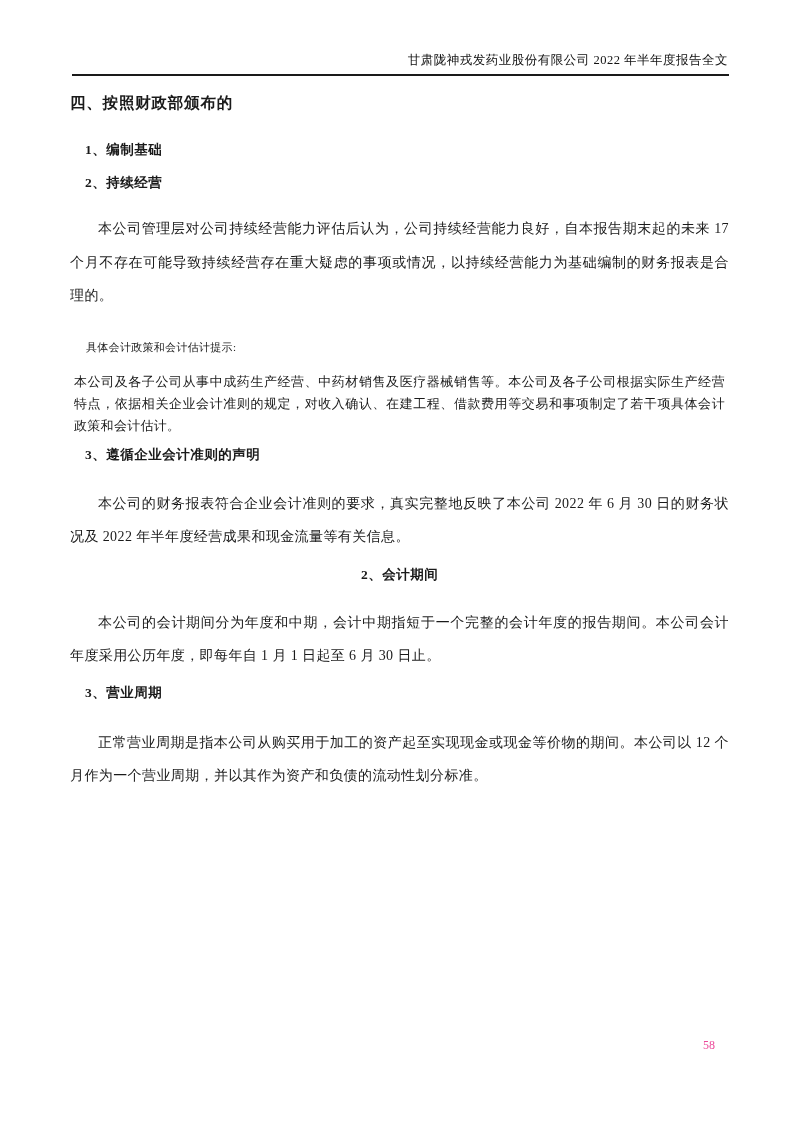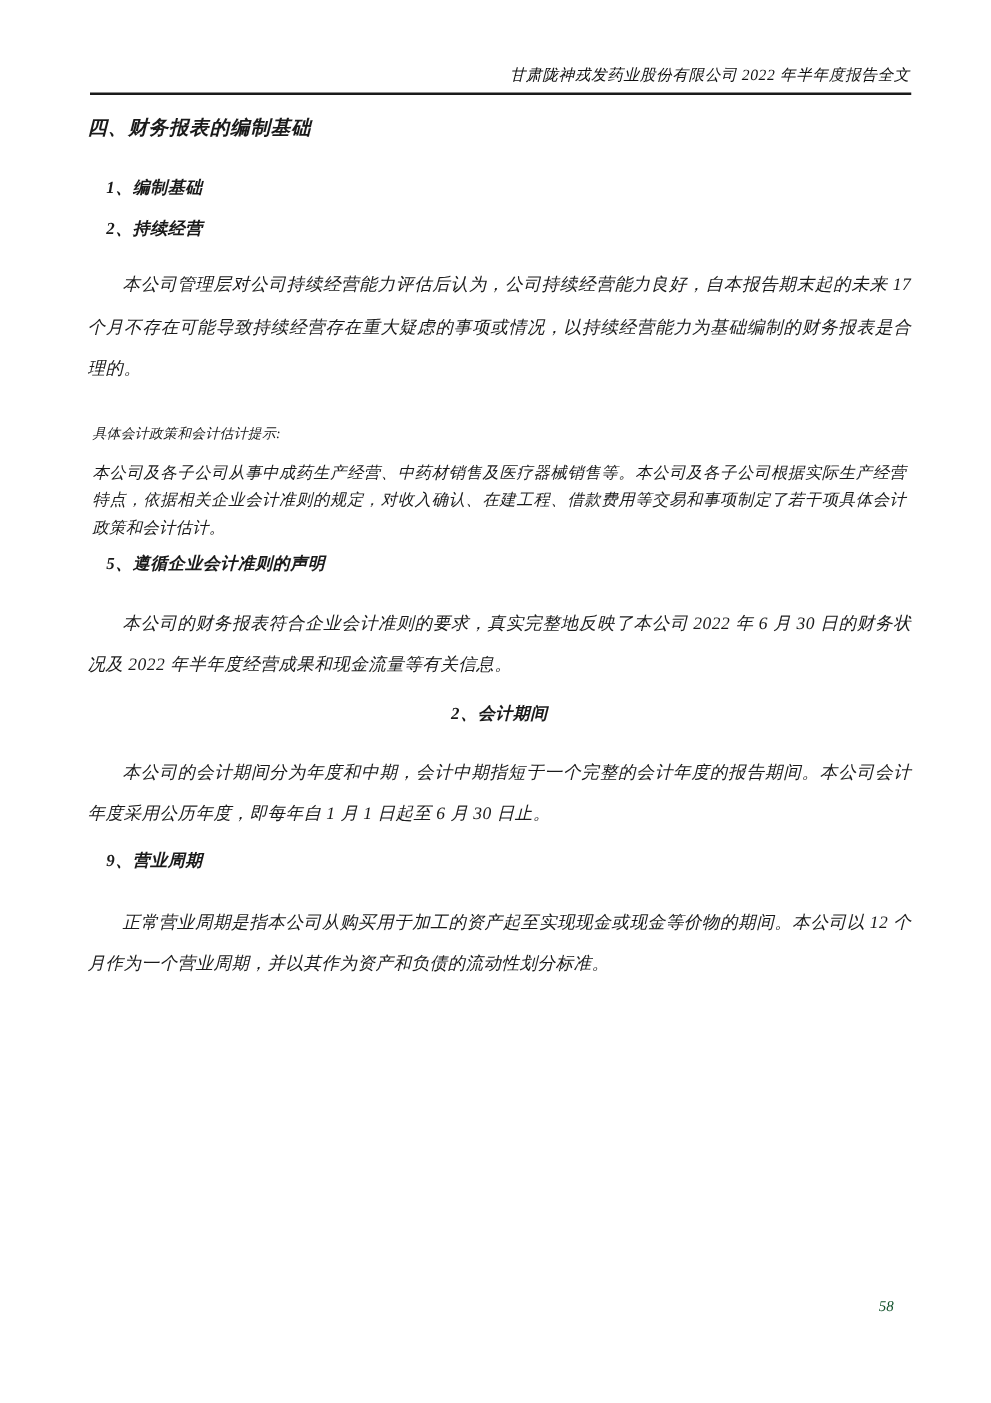--- a/index.html
+++ b/index.html
@@ -12,21 +12,20 @@
     height: 1122px;
     position: relative;
     font-family: "Liberation Serif", "DejaVu Serif", serif;
     color: #1a1a1a;
     overflow: hidden;
   }
   .page {
     position: absolute;
     inset: 0;
     background: #ffffff;
-    font-style: italic;
   }
   .doc-header {
     position: absolute;
     top: 52px;
     left: 72px;
     right: 65px;
     text-align: right;
     font-size: 12.5px;
     letter-spacing: 0.5px;
     color: #111;
@@ -66,21 +65,21 @@
     text-align: justify;
     text-justify: inter-character;
     text-indent: 2em;
     letter-spacing: 0.4px;
     margin: 0;
   }
   .note {
     font-size: 11px;
     line-height: 15px;
     letter-spacing: 0.3px;
-    margin: 4px;
+    margin: 16px;
   }
   .para-tight {
     font-size: 13px;
     line-height: 22px;
     text-align: justify;
     text-justify: inter-character;
     text-indent: 0;
     letter-spacing: 0.3px;
     margin: 4px;
   }
@@ -95,57 +94,57 @@
   .mt-p4      { margin-top: 23px; }
   .mt-s5sub2  { margin-top: 12px; text-align: center; }
   .mt-p5      { margin-top: 22px; }
   .mt-s5sub3  { margin-top: 11px; }
   .mt-p6      { margin-top: 24px; }
   .page-number {
     position: absolute;
     top: 1038px;
     right: 78px;
     font-size: 12px;
-    color: #14532d;
+    color: #ec4899;
   }
 </style>
 </head>
 <body>
 
 <div class="page">
 
   <div class="doc-header">甘肃陇神戎发药业股份有限公司 2022 年半年度报告全文</div>
 
   <div class="header-rule"></div>
 
   <div class="content">
 
-    <div class="h1">四、财务报表的编制基础</div>
+    <div class="h1">四、按照财政部颁布的</div>
 
     <div class="h2 mt-sub1">1、编制基础</div>
 
 
     <div class="h2 mt-sub2">2、持续经营</div>
 
     <p class="para mt-p2">本公司管理层对公司持续经营能力评估后认为，公司持续经营能力良好，自本报告期末起的未来 17 个月不存在可能导致持续经营存在重大疑虑的事项或情况，以持续经营能力为基础编制的财务报表是合理的。</p>
 
 
     <div class="note mt-note">具体会计政策和会计估计提示:</div>
 
     <p class="para-tight mt-p3">本公司及各子公司从事中成药生产经营、中药材销售及医疗器械销售等。本公司及各子公司根据实际生产经营特点，依据相关企业会计准则的规定，对收入确认、在建工程、借款费用等交易和事项制定了若干项具体会计政策和会计估计。</p>
 
-    <div class="h2 mt-s5sub1">5、遵循企业会计准则的声明</div>
+    <div class="h2 mt-s5sub1">3、遵循企业会计准则的声明</div>
 
     <p class="para mt-p4">本公司的财务报表符合企业会计准则的要求，真实完整地反映了本公司 2022 年 6 月 30 日的财务状况及 2022 年半年度经营成果和现金流量等有关信息。</p>
 
     <div class="h2 mt-s5sub2">2、会计期间</div>
 
     <p class="para mt-p5">本公司的会计期间分为年度和中期，会计中期指短于一个完整的会计年度的报告期间。本公司会计年度采用公历年度，即每年自 1 月 1 日起至 6 月 30 日止。</p>
 
-    <div class="h2 mt-s5sub3">9、营业周期</div>
+    <div class="h2 mt-s5sub3">3、营业周期</div>
 
     <p class="para mt-p6">正常营业周期是指本公司从购买用于加工的资产起至实现现金或现金等价物的期间。本公司以 12 个月作为一个营业周期，并以其作为资产和负债的流动性划分标准。</p>
 
   </div>
 
   <div class="page-number">58</div>
 
 </div>
 
 </body></html>

